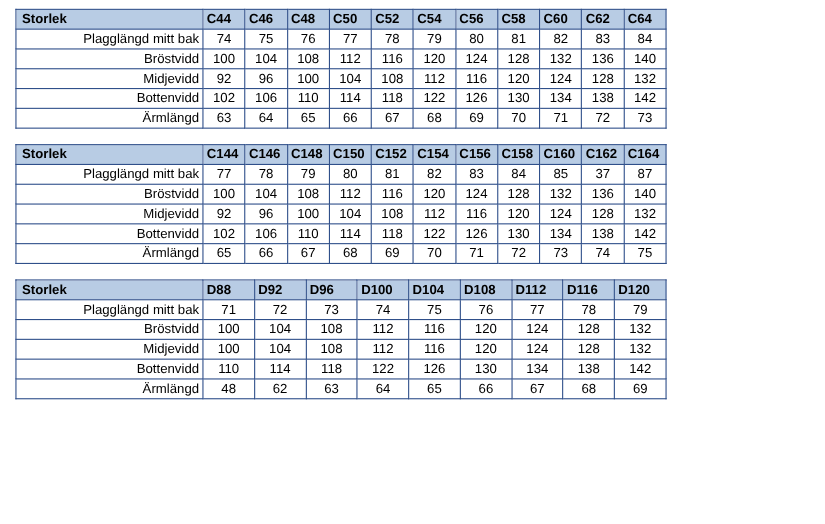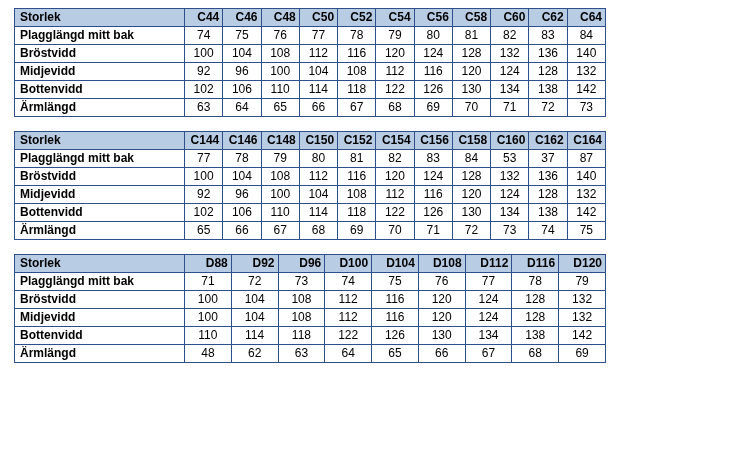--- a/index.html
+++ b/index.html
@@ -40,31 +40,31 @@
     height: 17px;
     line-height: 17px;
     padding: 0 3px;
     box-sizing: border-box;
     white-space: nowrap;
     overflow: hidden;
   }
   table.size-table thead th {
     background: #b8cce4;
     font-weight: bold;
-    text-align: right;
+    text-align: left;
     color: #000000;
   }
   table.size-table thead th.row-head {
     text-align: left;
     padding-left: 5px;
   }
   table.size-table tbody th.row-head {
     background: #ffffff;
-    font-weight: bold;
-    text-align: left;
+    font-weight: normal;
+    text-align: right;
     padding-left: 5px;
   }
   table.size-table tbody td {
     text-align: center;
   }
   col.label-col { width: 170px; }
 </style>
 </head>
 <body>
 
@@ -190,21 +190,21 @@
         <tr>
           <th class="row-head">Plagglängd mitt bak</th>
           <td>77</td>
           <td>78</td>
           <td>79</td>
           <td>80</td>
           <td>81</td>
           <td>82</td>
           <td>83</td>
           <td>84</td>
-          <td>53</td>
+          <td>85</td>
           <td>37</td>
           <td>87</td>
         </tr>
         <tr>
           <th class="row-head">Bröstvidd</th>
           <td>100</td>
           <td>104</td>
           <td>108</td>
           <td>112</td>
           <td>116</td>

